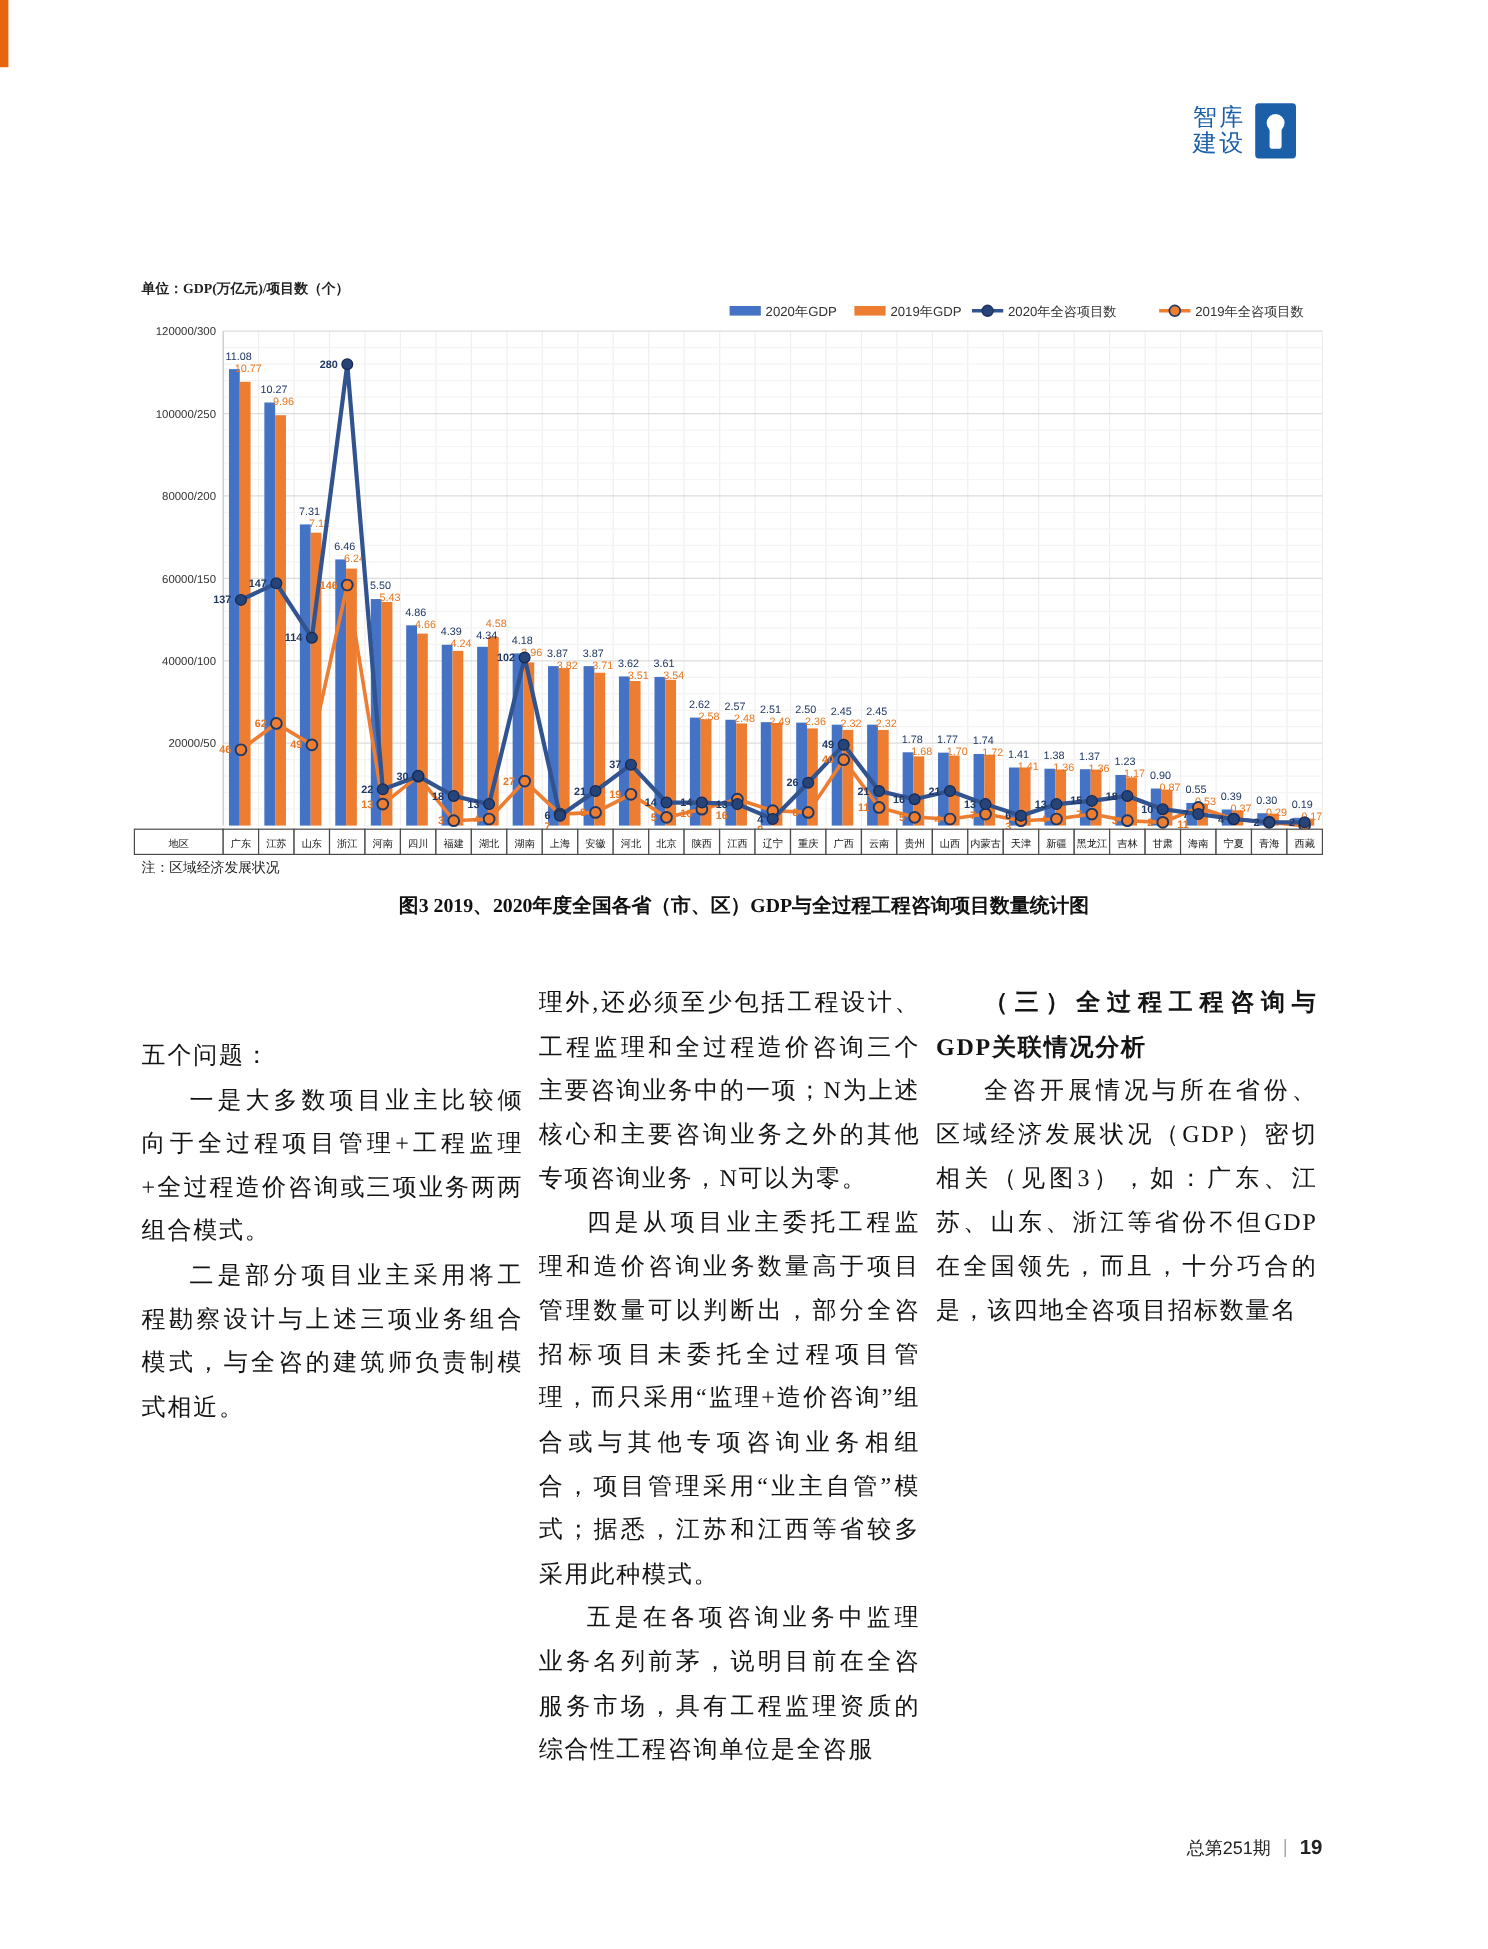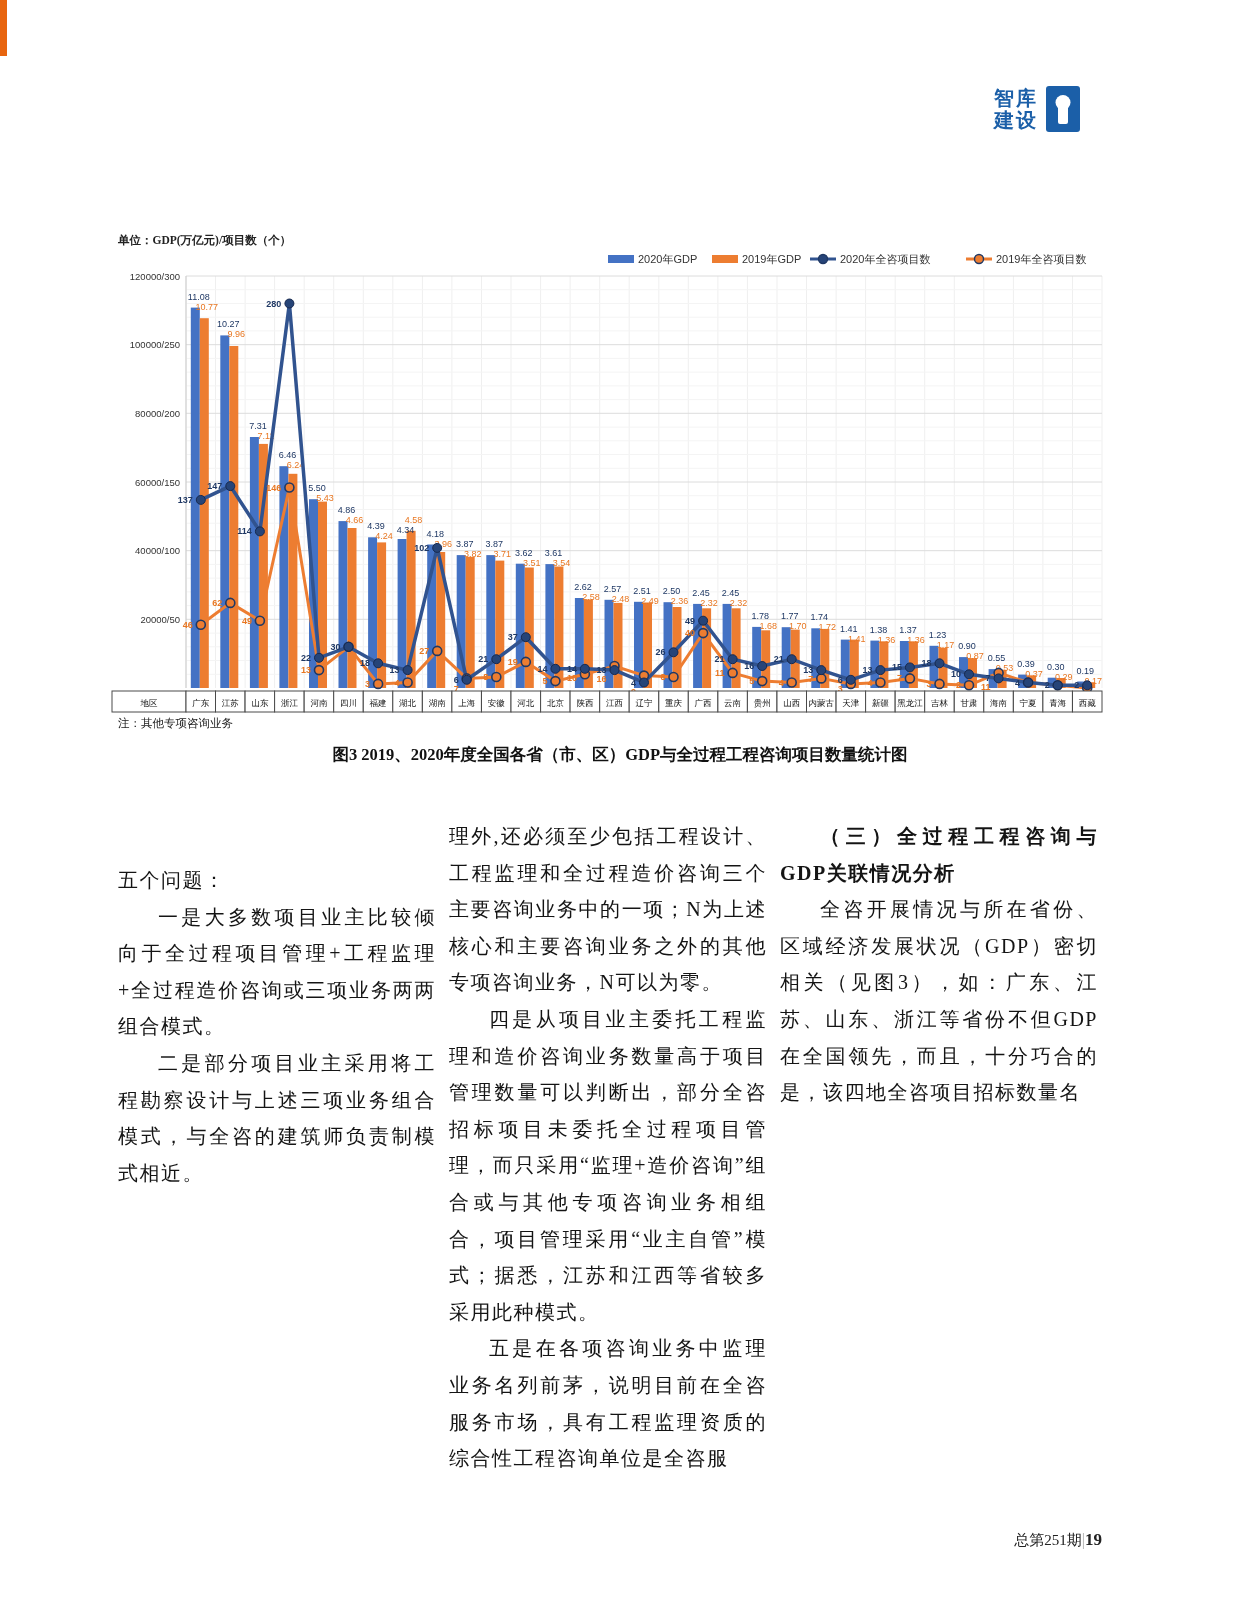--- a/index.html
+++ b/index.html
@@ -1,21 +1,21 @@
 <!DOCTYPE html>
 <html><head>
 <meta charset="utf-8">
 <style>
   html,body{margin:0;padding:0;background:#fff;}
   .page{position:relative;width:1240px;height:1624px;background:#ffffff;overflow:hidden;
         font-family:"Liberation Sans","DejaVu Sans",sans-serif;color:#1a1a1a;}
   .corner-mark{position:absolute;left:0;top:0;width:7px;height:56px;background:#e8650f;}
   
   .header{position:absolute;right:160px;top:86px;display:flex;align-items:center;gap:8px;}
-  .logo-text{display:flex;flex-direction:column;line-height:22px;font-weight:bold;
+  .logo-text{display:flex;flex-direction:column;line-height:22px;font-weight:normal;
              font-size:20px;color:#1b5fa8;letter-spacing:2px;}
   .logo-icon{position:relative;width:34px;height:46px;background:#1b5fa8;border-radius:3px;}
   .logo-icon .hole{position:absolute;left:50%;top:9px;transform:translateX(-50%);
                    width:15px;height:15px;background:#fff;border-radius:50%;}
   .logo-icon .slot{position:absolute;left:50%;top:18px;transform:translateX(-50%);
                    width:10px;height:20px;background:#fff;border-radius:2px;}
   
   .unit-label{position:absolute;left:118px;top:233px;font-size:11.5px;color:#222;
               font-family:"Liberation Serif","DejaVu Serif",serif;font-weight:bold;}
   #chart{position:absolute;left:110px;top:226px;width:1020px;height:492px;}
@@ -36,22 +36,22 @@
   .col1{left:118px;margin-top:44px;} .col2{left:449px;} .col3{left:780px;}
   
   .bl{font-size:9px;fill:#1F3864;text-anchor:middle;font-family:"Liberation Sans",sans-serif;}
   .ol{font-size:9px;fill:#E87722;text-anchor:middle;font-family:"Liberation Sans",sans-serif;}
   .bll{font-size:9px;fill:#1F3864;font-weight:bold;font-family:"Liberation Sans",sans-serif;}
   .oll{font-size:9px;fill:#E87722;font-weight:bold;font-family:"Liberation Sans",sans-serif;}
   .ytick{font-size:9.5px;fill:#333;text-anchor:end;font-family:"Liberation Sans",sans-serif;}
   .lgt{font-size:11px;fill:#333;font-family:"Liberation Sans",sans-serif;}
   .axcell{font-size:8.5px;fill:#111;text-anchor:middle;font-family:"Liberation Sans",sans-serif;}
   
-  .footer{position:absolute;right:138px;top:1530px;display:flex;align-items:center;gap:0;
-          font-size:15px;color:#222;font-family:Liberation Serif, serif;}
+  .footer{position:absolute;right:138px;top:1530px;display:flex;align-items:center;gap:10px;
+          font-size:15px;color:#222;font-family:Liberation Sans, sans-serif;}
   .footer .sep{color:#aaa;font-size:16px;}
   .footer .pagenum{font-weight:bold;font-size:17px;}
 </style>
 </head>
 <body>
 
 <div class="page">
   <div class="corner-mark"></div>
 
   <div class="header">
@@ -467,21 +467,21 @@
           <text x="632" y="37" class="lgt">2019年GDP</text>
           <line x1="700" y1="33" x2="726" y2="33" stroke="#31538F" stroke-width="3"></line>
           <circle cx="713" cy="33" r="4.5" fill="#264478" stroke="#1F3864" stroke-width="1.4"></circle>
           <text x="730" y="37" class="lgt">2020年全咨项目数</text>
           <line x1="856" y1="33" x2="882" y2="33" stroke="#ED7D31" stroke-width="3"></line>
           <circle cx="869" cy="33" r="4.5" fill="#ED7D31" stroke="#1F3864" stroke-width="1.4"></circle>
           <text x="886" y="37" class="lgt">2019年全咨项目数</text>
         </g>
       </svg>
     </div>
-  <div class="note">注：其他专项咨询业务</div>
+  <div class="note">注：区域经济发展状况</div>
   <div class="caption">图3 2019、2020年度全国各省（市、区）GDP与全过程工程咨询项目数量统计图</div>
 
   <div class="col col1" id="col1">
       <p class="">五个问题：</p>
       <p class="ind ">一是大多数项目业主比较倾向于全过程项目管理+工程监理+全过程造价咨询或三项业务两两组合模式。</p>
       <p class="ind ">二是部分项目业主采用将工程勘察设计与上述三项业务组合模式，与全咨的建筑师负责制模式相近。</p>
     </div>
   <div class="col col2" id="col2">
       <p class="">理外,还必须至少包括工程设计、工程监理和全过程造价咨询三个主要咨询业务中的一项；N为上述核心和主要咨询业务之外的其他专项咨询业务，N可以为零。</p>
       <p class="ind ">四是从项目业主委托工程监理和造价咨询业务数量高于项目管理数量可以判断出，部分全咨招标项目未委托全过程项目管理，而只采用“监理+造价咨询”组合或与其他专项咨询业务相组合，项目管理采用“业主自管”模式；据悉，江苏和江西等省较多采用此种模式。</p>

